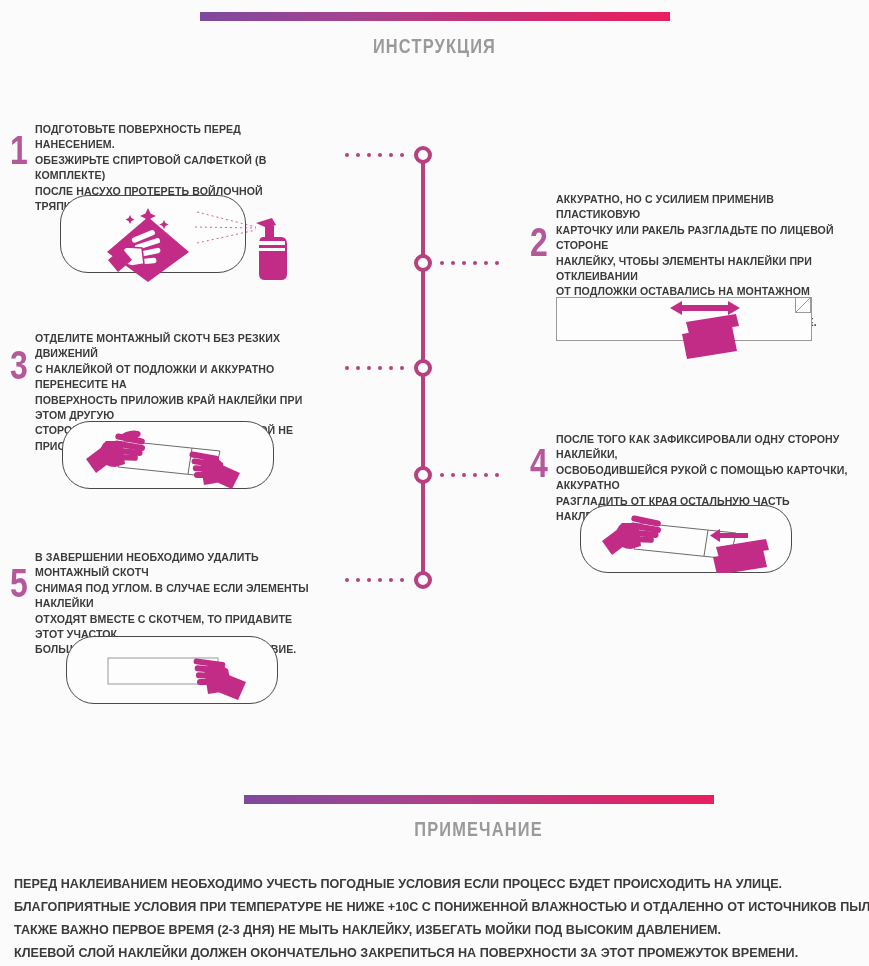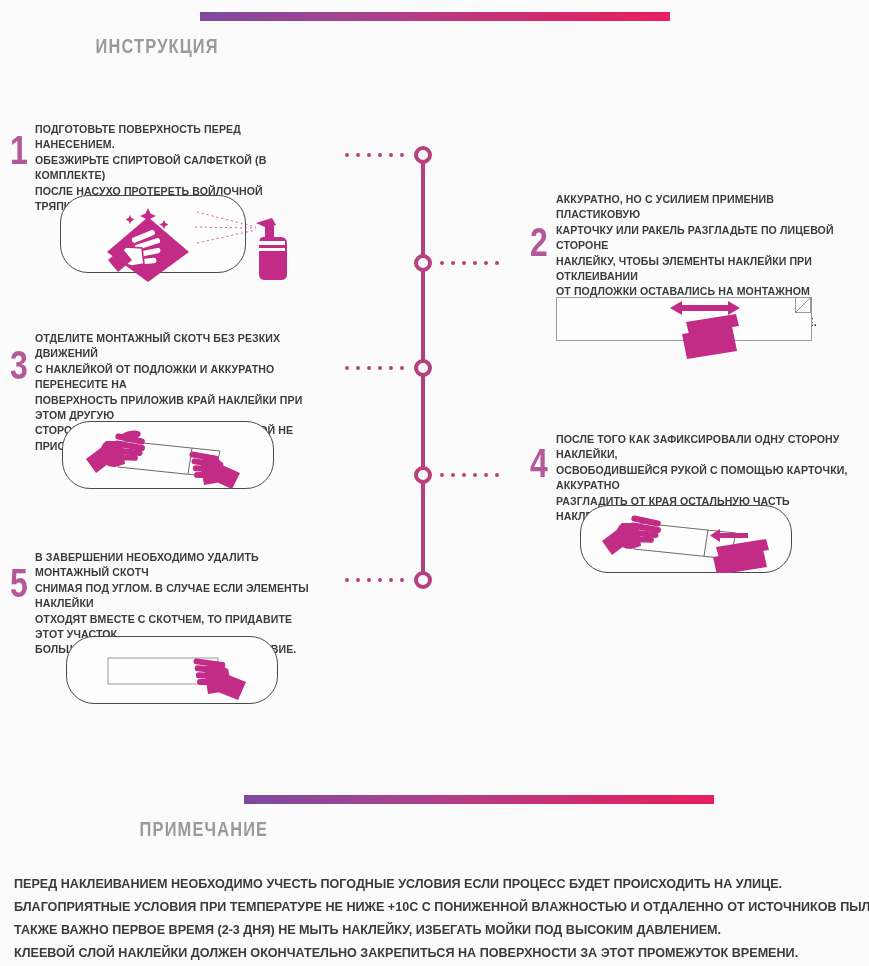--- a/index.html
+++ b/index.html
@@ -7,21 +7,21 @@
     width:869px;height:966px;
     background:#fbfbfb;
     font-family:"Liberation Sans", sans-serif;
     position:relative;
     overflow:hidden;
     color:#3a3a3a;
   }
   .page{position:relative;width:869px;height:966px;}
 
   
-  .section-header{position:absolute;left:0;width:869px;text-align:left;}
+  .section-header{position:absolute;left:0;width:869px;text-align:center;}
   .grad-bar{
     width:470px;height:9px;margin:0 auto;
     background:linear-gradient(to right,#7e4a9e 0%,#a8438e 35%,#d32a6d 75%,#ea1f5e 100%);
   }
   .section-title{
     margin-top:13px;
     font-size:21px;
     letter-spacing:1.5px;
     color:#9a9a9a;
     font-weight:700;

